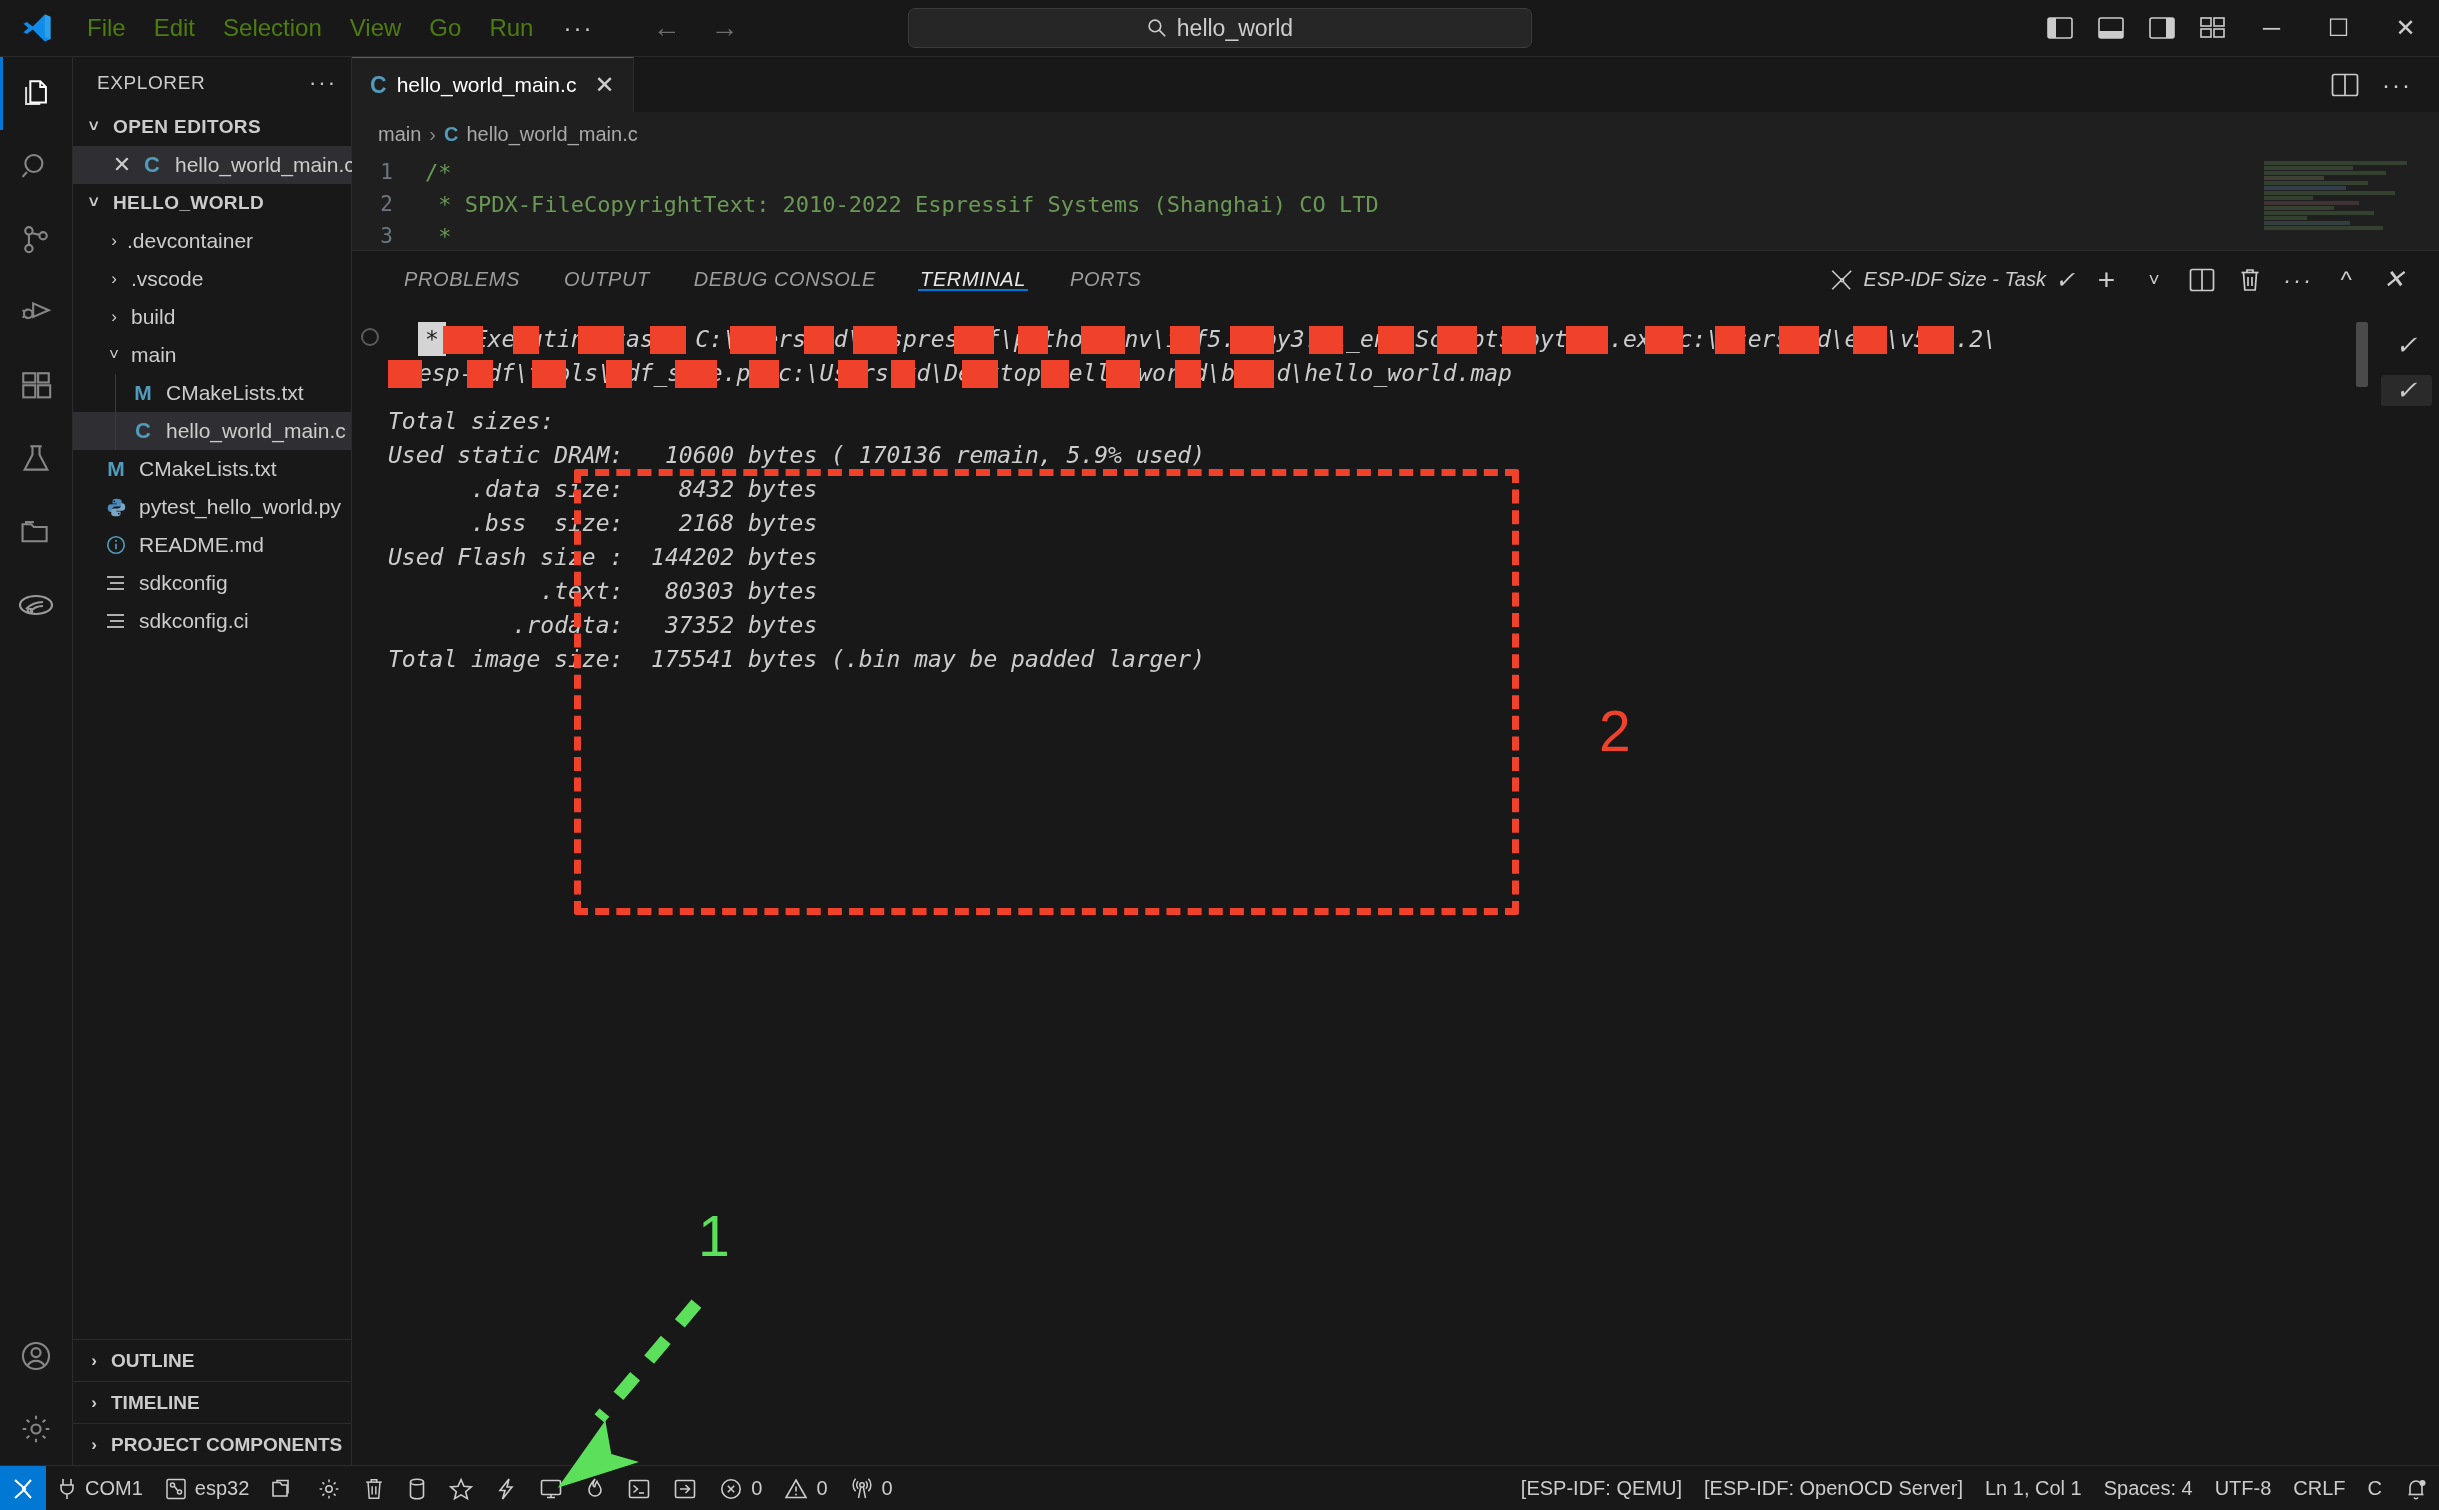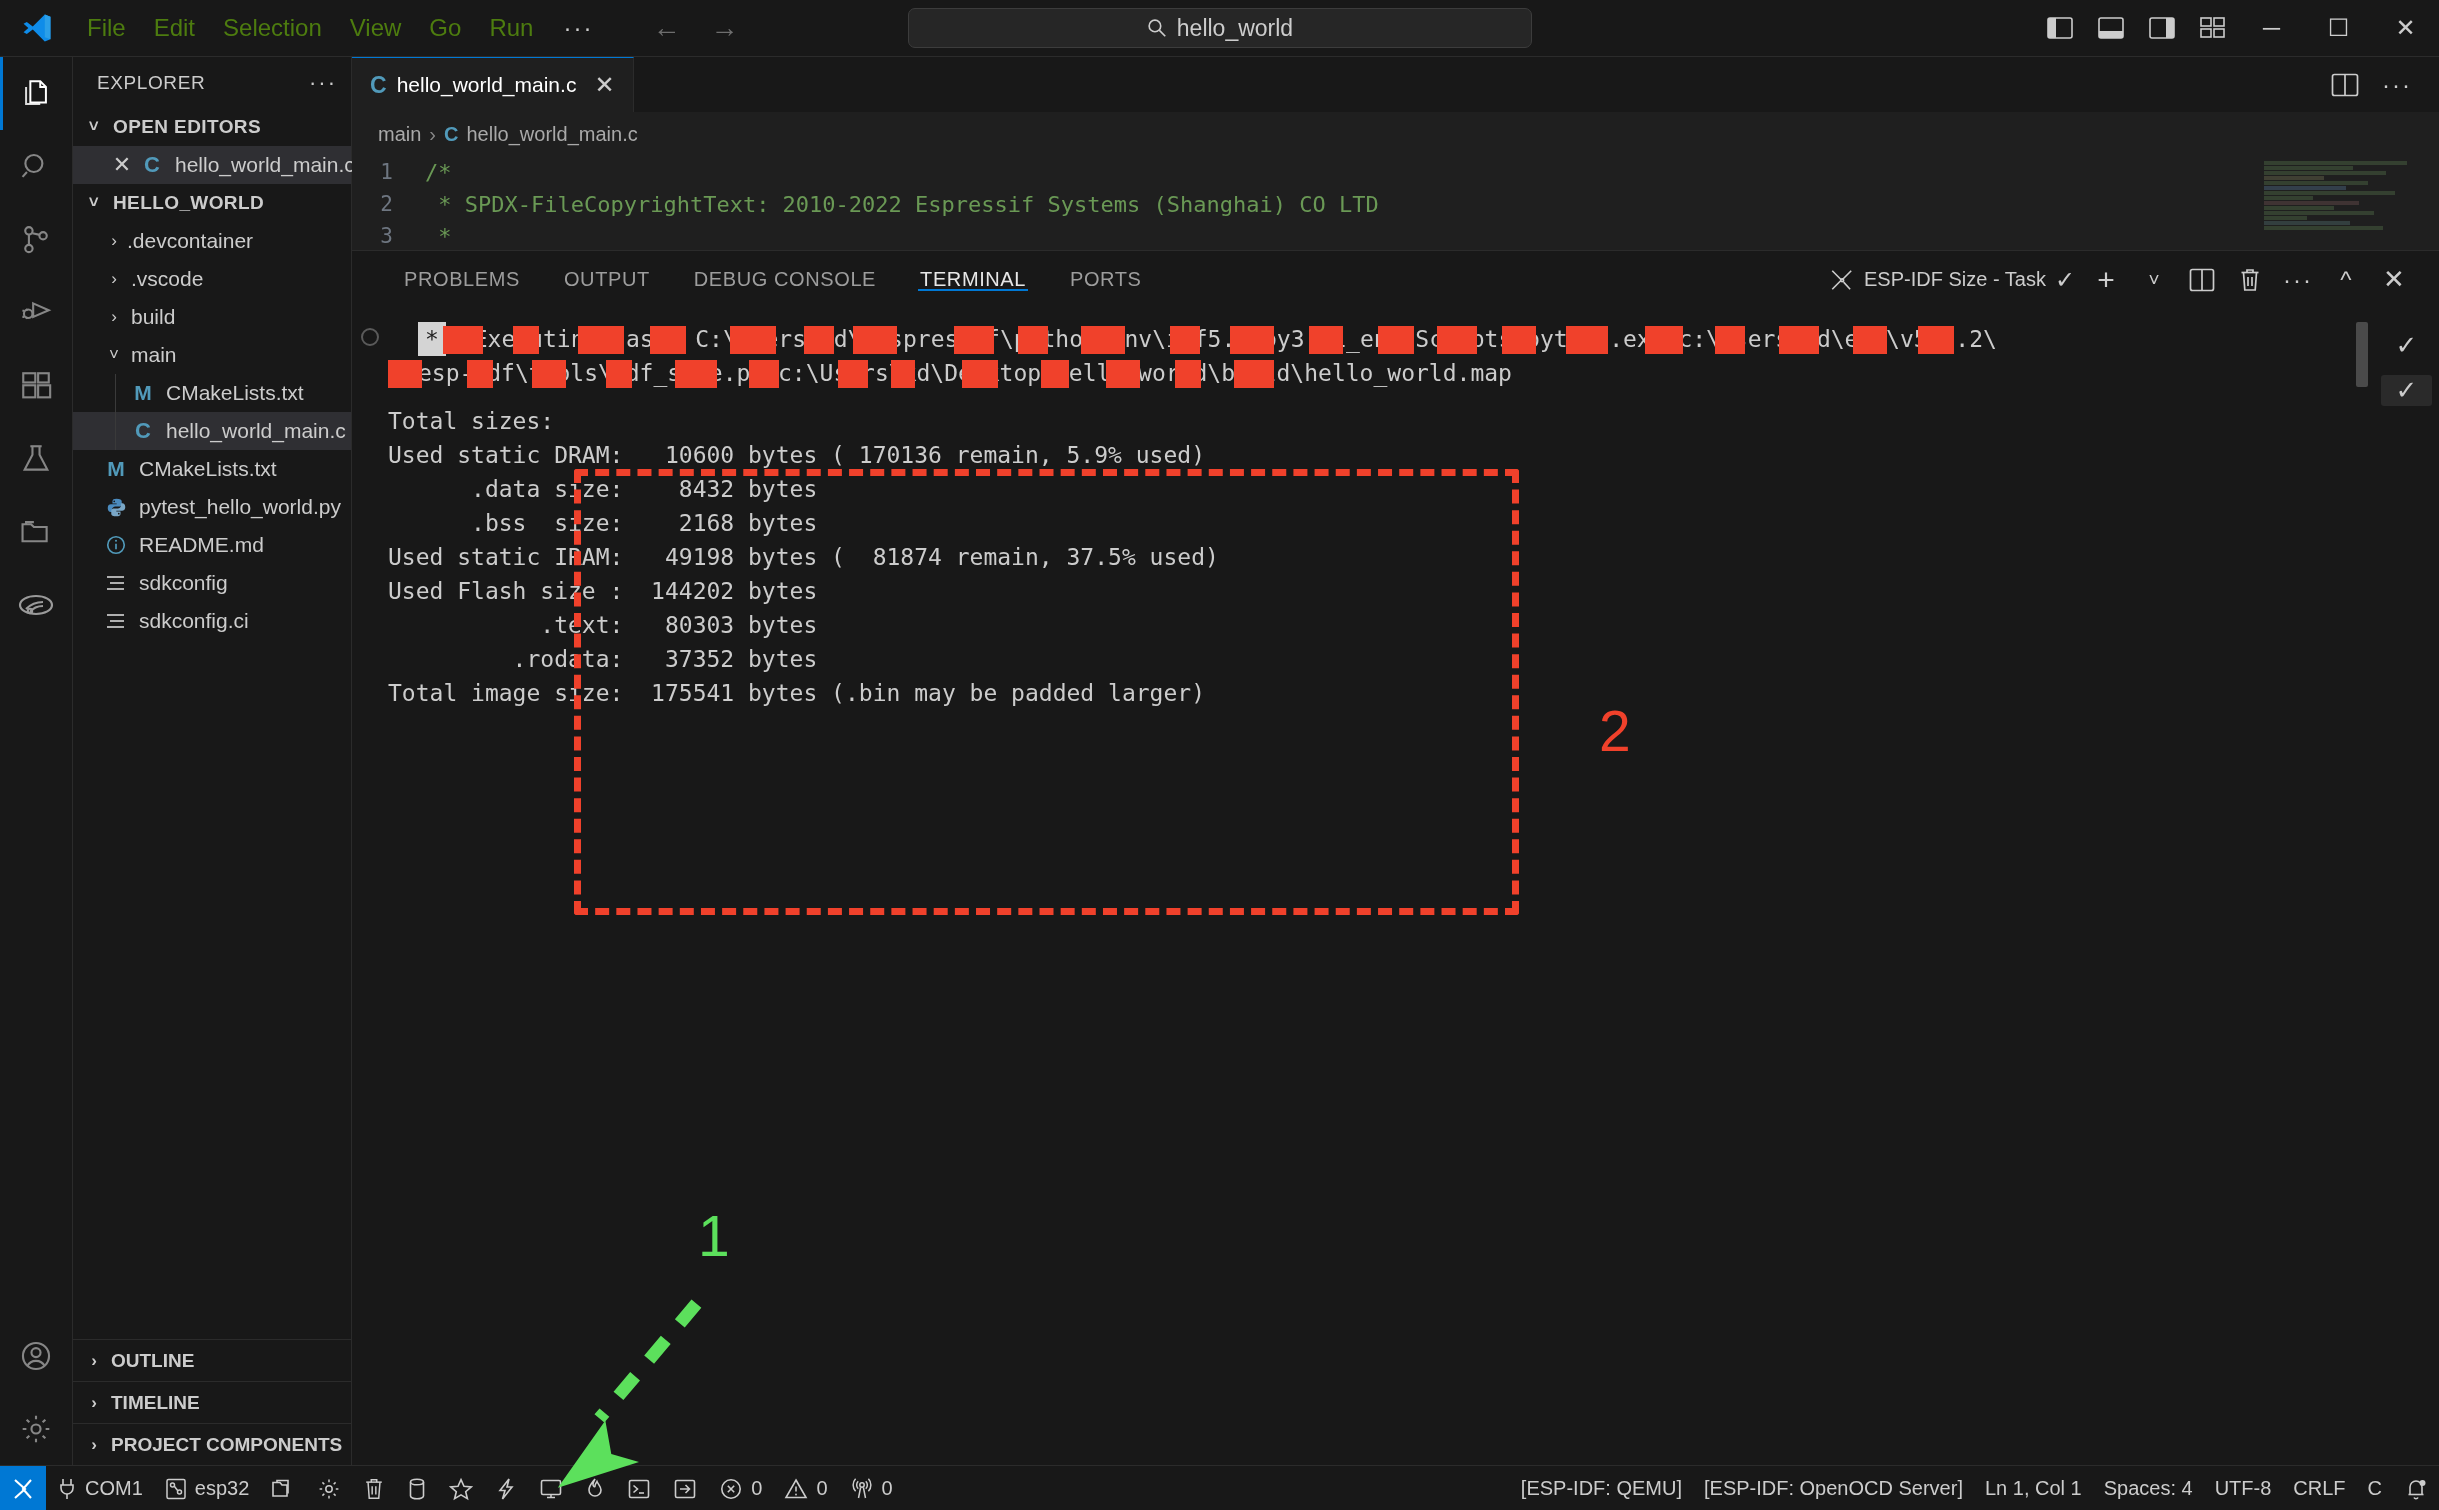--- a/index.html
+++ b/index.html
@@ -118,21 +118,21 @@
   .code-line { display: flex; height: 32px; align-items: center; font-family: "DejaVu Sans Mono", monospace; font-size: 22px; }
   .ln { width: 73px; text-align: right; padding-right: 32px; color: #6e7681; font-size: 21px; flex:0 0 73px;}
   .code-txt { color: #6a9955; white-space: pre; }
   .minimap {
     position: absolute; right: 26px; top: 4px; width: 149px; height: 87px;
     background: #1f1f1f; opacity: .75; overflow: hidden;
   }
   .mm-line { height: 4px; margin: 1px 0; background: #3b4b36; }
 
   
-  .panel { flex: 1 1 auto; display: flex; flex-direction: column; min-height: 0; border-top: 1px solid #2b2b2b; background: #181818; }
+  .panel { flex: 1 1 auto; display: flex; flex-direction: column; min-height: 0; border-top: 1px solid #2b2b2b; background: #181818; font-style: italic; }
   .panel-head { height: 57px; flex: 0 0 57px; display: flex; align-items: center; background: #181818; }
   .ptabs { display: flex; align-items: stretch; padding-left: 30px; gap: 0; }
   .ptab {
     display: flex; align-items: center; padding: 0 22px; font-size: 20px;
     color: #9d9d9d; letter-spacing: 0.6px; position: relative;
   }
   .ptab.active { color: #e7e7e7; }
   .ptab.active::after {
     content: ""; position: absolute; left: 20px; right: 20px; bottom: 0; height: 2px; background: #0078d4;
   }
@@ -601,21 +601,20 @@
               <div class="redacted" style="left:787px;top:38px;width:26px;height:28px;"></div>
               <div class="redacted" style="left:846px;top:38px;width:40px;height:28px;"></div>
             </div>
 
             <div style="height:14px"></div>
 
             <div class="term-line">Total sizes:</div>
             <div class="term-line">Used static DRAM:   10600 bytes ( 170136 remain, 5.9% used)</div>
             <div class="term-line">      .data size:    8432 bytes</div>
             <div class="term-line">      .bss  size:    2168 bytes</div>
-            <div class="term-line">Used static IRAM:   49198 bytes (  81874 remain, 37.5% used)</div>
             <div class="term-line">Used Flash size :  144202 bytes</div>
             <div class="term-line">           .text:   80303 bytes</div>
             <div class="term-line">         .rodata:   37352 bytes</div>
             <div class="term-line">Total image size:  175541 bytes (.bin may be padded larger)</div>
 
             <div class="scrollpip"></div>
           </div>
           <div class="term-right-rail">
             <div class="rail-check">✓</div>
             <div class="rail-check hl">✓</div>

